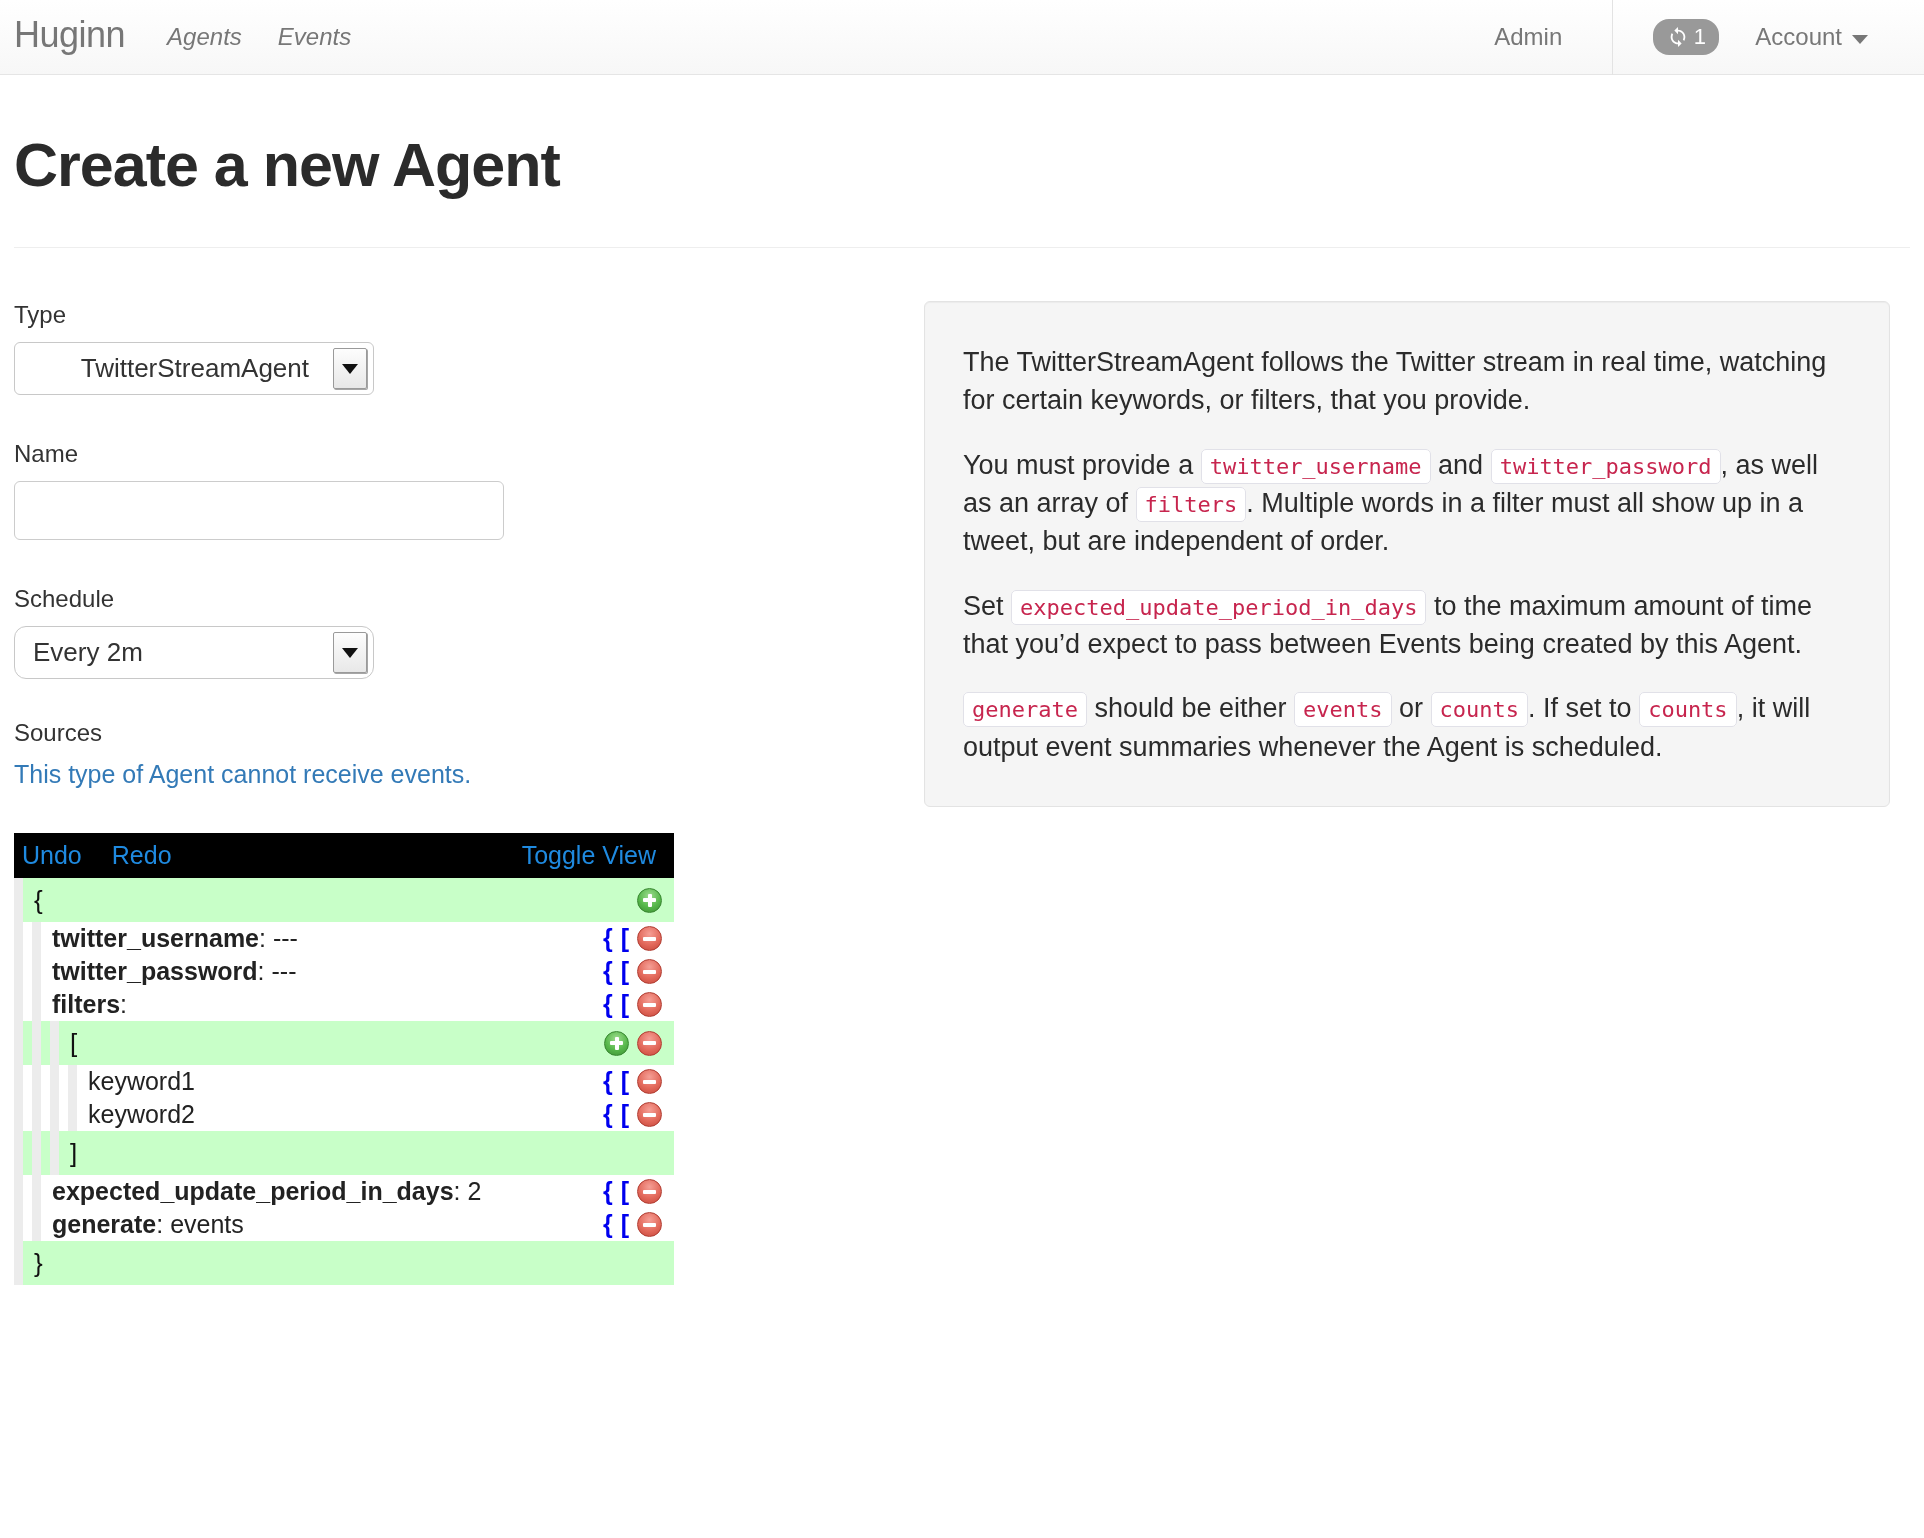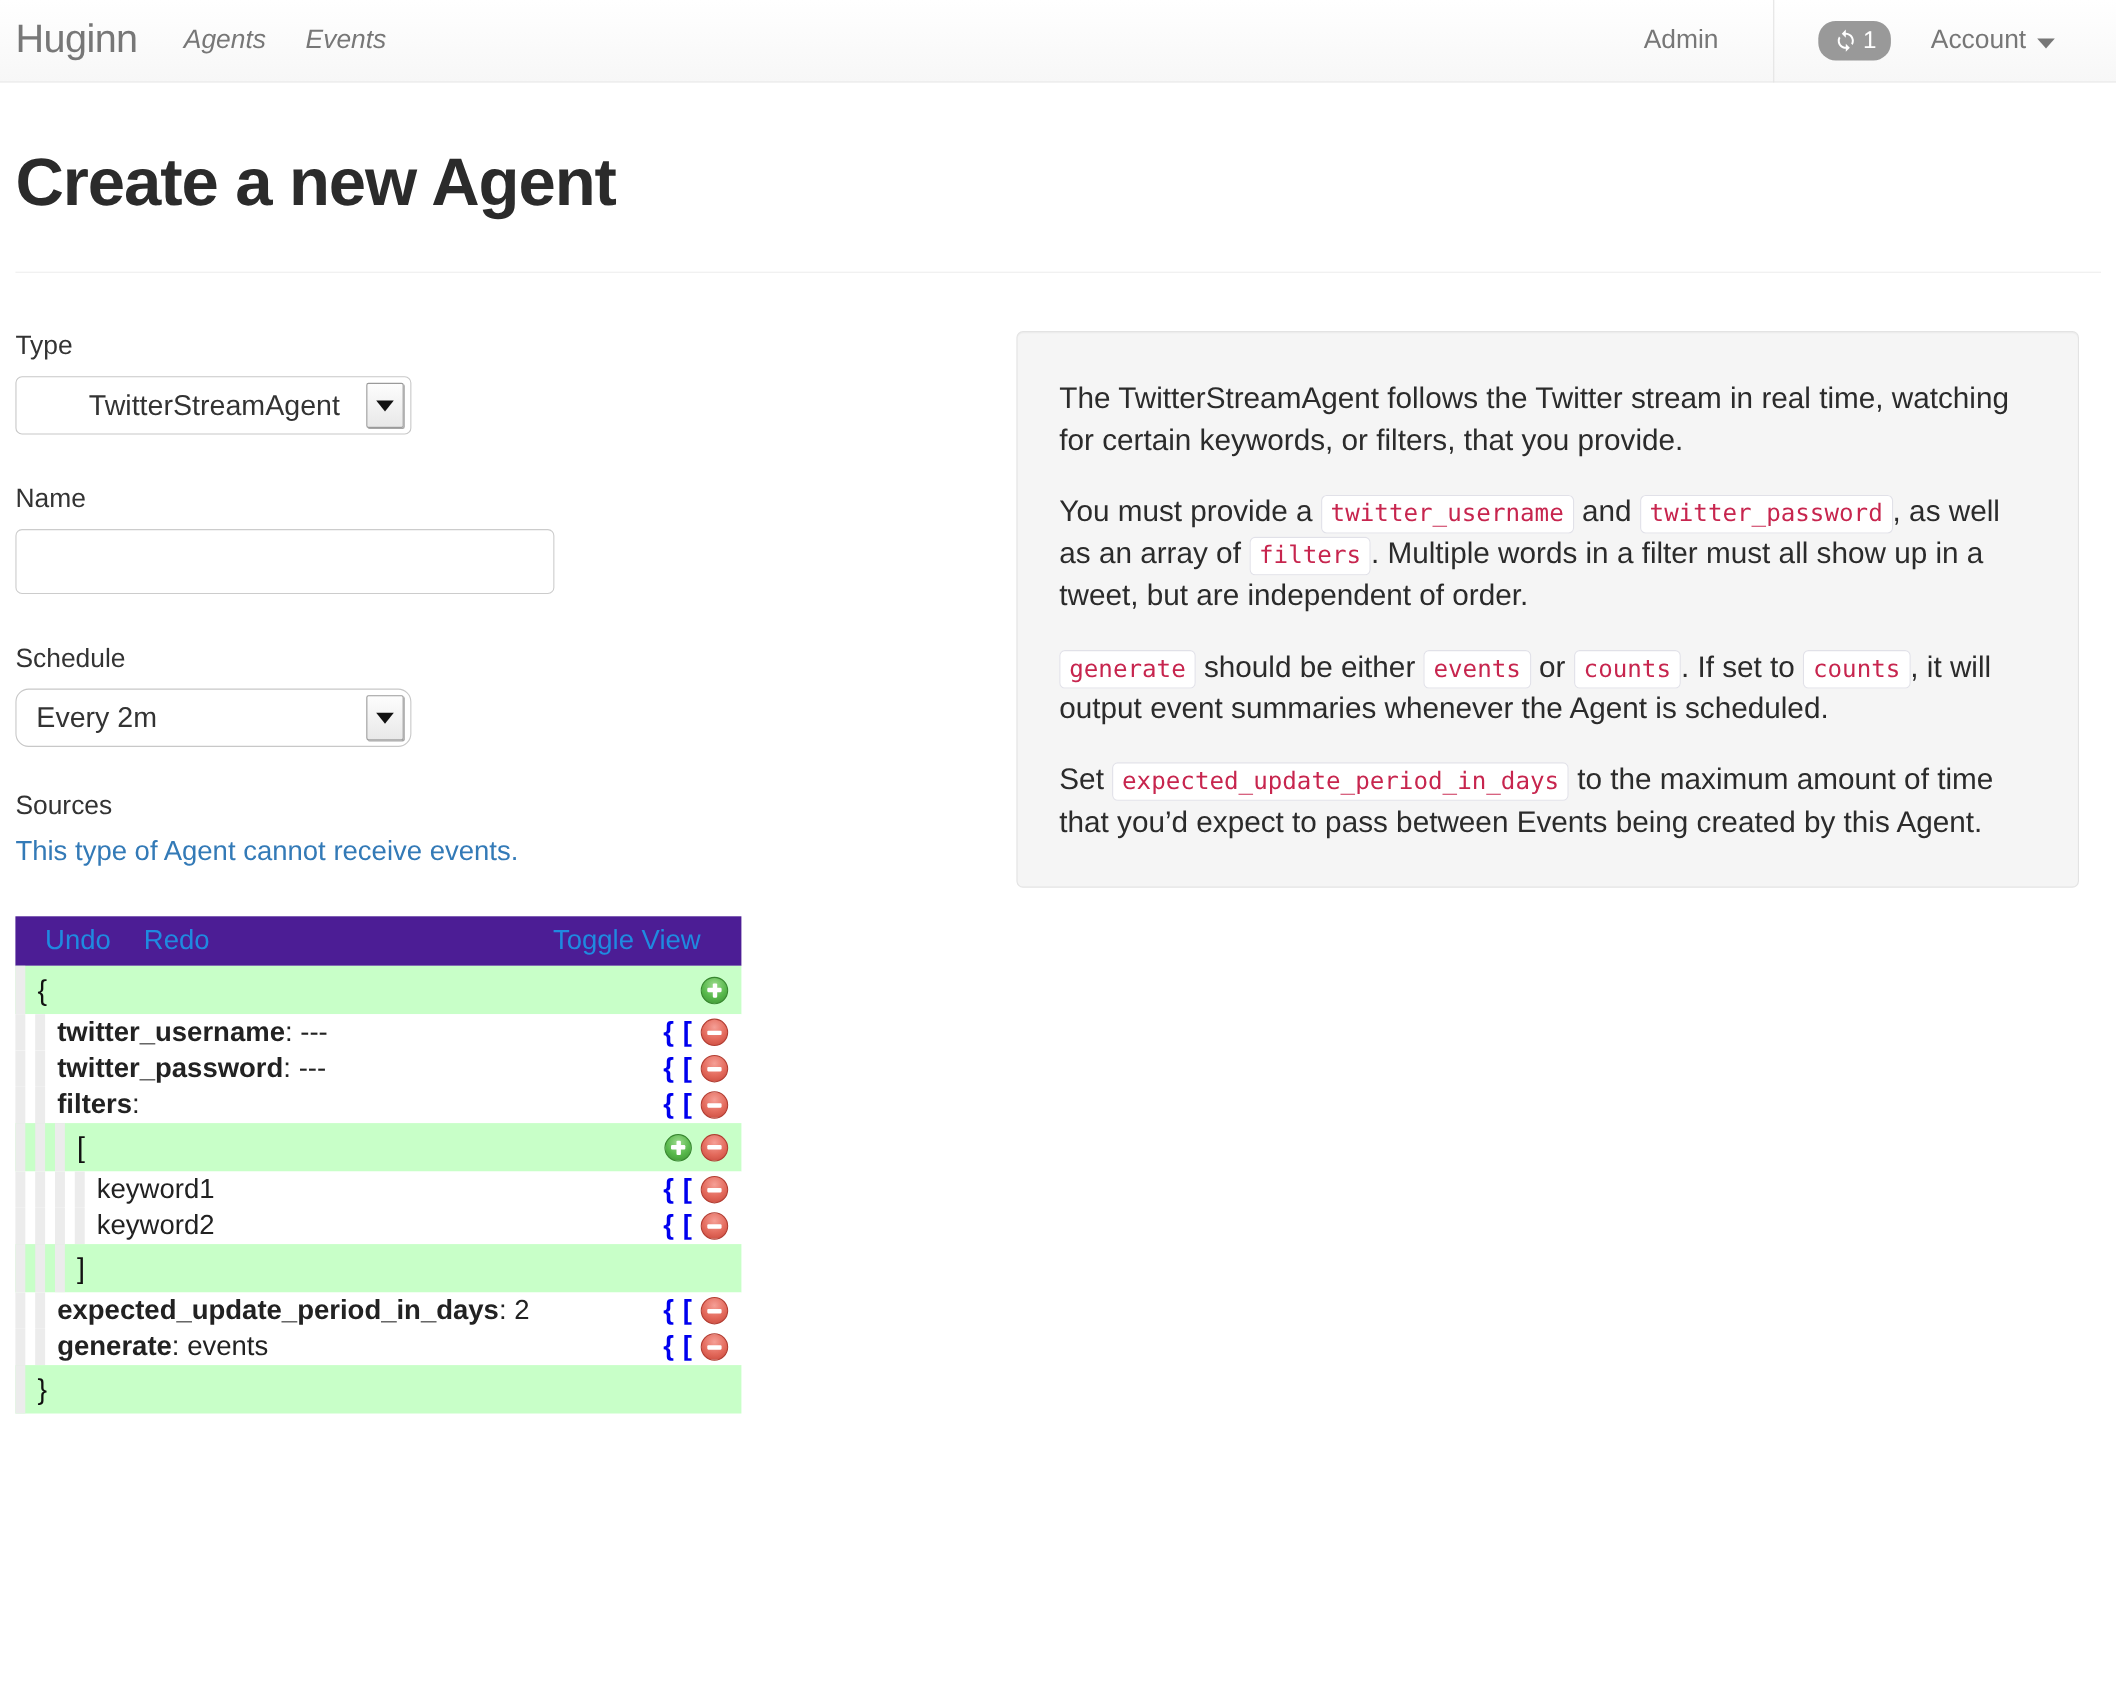--- a/index.html
+++ b/index.html
@@ -186,25 +186,25 @@
     margin-top: 6px;
   }
 
   
   .json-editor {
     width: 660px;
     margin-top: 14px;
     font-size: 23px;
   }
   .json-toolbar {
-    background: #4c1d95;
+    background: #000000;
     display: flex;
     align-items: center;
     height: 45px;
-    padding: 0 27px;
+    padding: 0 8px;
   }
   .json-toolbar a {
     color: #1f8ae0;
     text-decoration: none;
     font-size: 25px;
     margin-right: 30px;
   }
   .json-toolbar a.right { margin-left: auto; margin-right: 10px; }
 
   .json-row {
@@ -521,21 +521,21 @@
 
     <div class="col-right">
       <div class="well">
 
         <p>
           <span>The TwitterStreamAgent follows the Twitter stream in real time, watching for certain keywords, or filters, that you provide.</span>
         </p>
 
         <p><span>You must provide a </span><code class="inline">twitter_username</code><span> and </span><code class="inline">twitter_password</code><span>, as well as an array of </span><code class="inline">filters</code><span>. Multiple words in a filter must all show up in a tweet, but are independent of order.</span></p>
 
+        <p><span>Set </span><code class="inline">expected_update_period_in_days</code><span> to the maximum amount of time that you’d expect to pass between Events being created by this Agent.</span></p>
+
         <p><code class="inline">generate</code><span> should be either </span><code class="inline">events</code><span> or </span><code class="inline">counts</code><span>. If set to </span><code class="inline">counts</code><span>, it will output event summaries whenever the Agent is scheduled.</span></p>
-
-        <p><span>Set </span><code class="inline">expected_update_period_in_days</code><span> to the maximum amount of time that you’d expect to pass between Events being created by this Agent.</span></p>
 
       </div>
     </div>
 
   </div>
 </div>
 
 </body></html>

